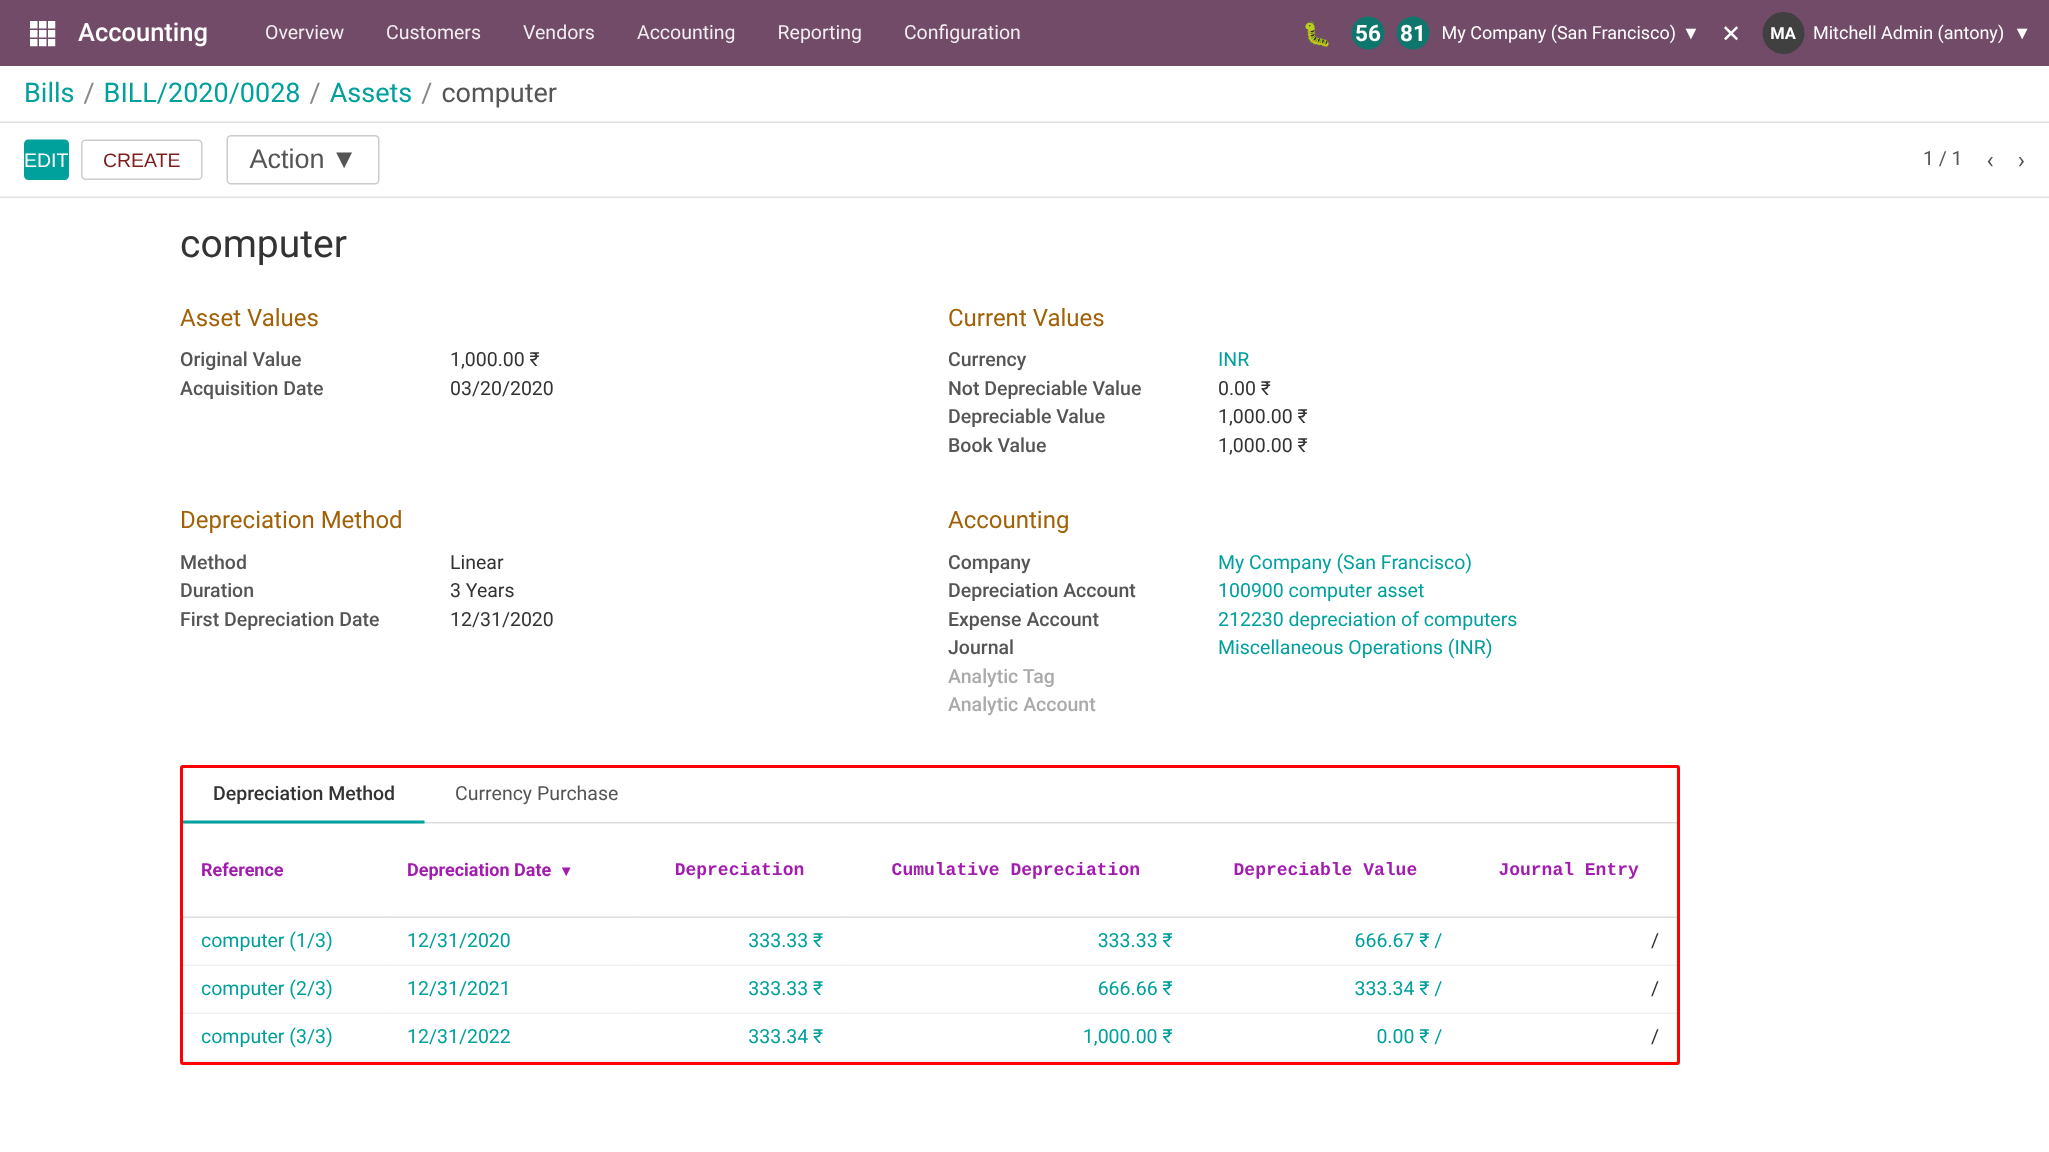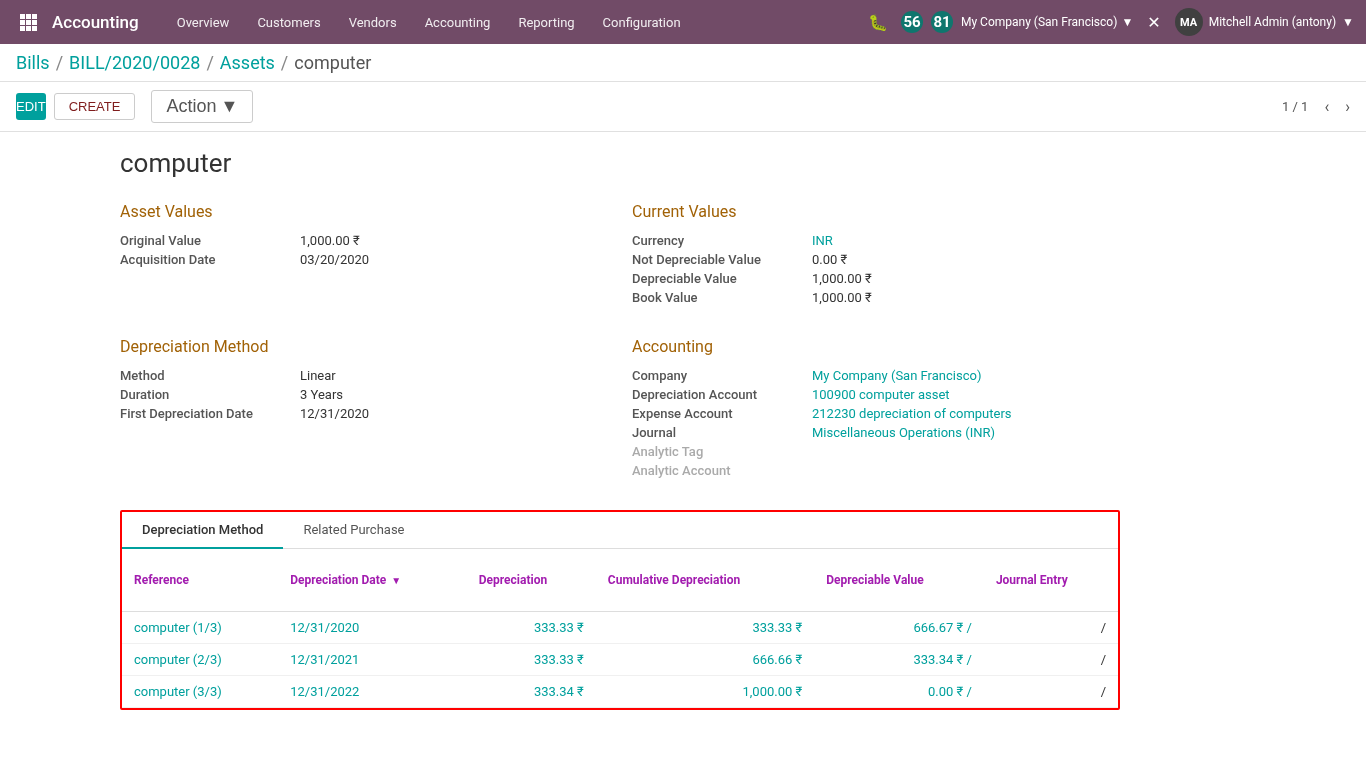--- a/index.html
+++ b/index.html
@@ -149,21 +149,21 @@
     
     .dep-table {
       width: 100%; border-collapse: collapse;
     }
     .dep-table thead tr {
       border-bottom: 1px solid #ddd;
     }
     .dep-table th {
       text-align: left; padding: 24px 12px; font-size: 12px; font-weight: 700; color: #a21caf; white-space: nowrap;
     }
-    .dep-table th.right { text-align: left; }
+    .dep-table th.right { text-align: center; font-family: Liberation Mono, monospace; }
     .dep-table td {
       padding: 8px 12px; font-size: 13px; color: #333; border-bottom: 1px solid #f0f0f0;
     }
     .dep-table td.right { text-align: right; }
     .dep-table td.link { color: #00a09d; cursor: pointer; }
     .dep-table td.amount { color: #00a09d; cursor: pointer; text-align: right; }
     .dep-table th .sort-arrow {
       font-size: 10px; margin-left: 2px;
     }
   </style>
@@ -310,21 +310,21 @@
         </div>
         <div class="field-row">
           <span class="field-label" style="color:#aaa;">Analytic Account</span>
         </div>
       </div>
     </div>
 
     <div class="tabs-section">
       <div class="tabs-header">
         <div class="tab-item active">Depreciation Method</div>
-        <div class="tab-item">Related Purchase</div>
+        <div class="tab-item">Currency Purchase</div>
       </div>
       <table class="dep-table">
         <thead>
           <tr>
             <th>Reference</th>
             <th>
               <span>Depreciation Date</span>
               <span class="sort-arrow">▼</span>
             </th>
             <th class="right">Depreciation</th>

